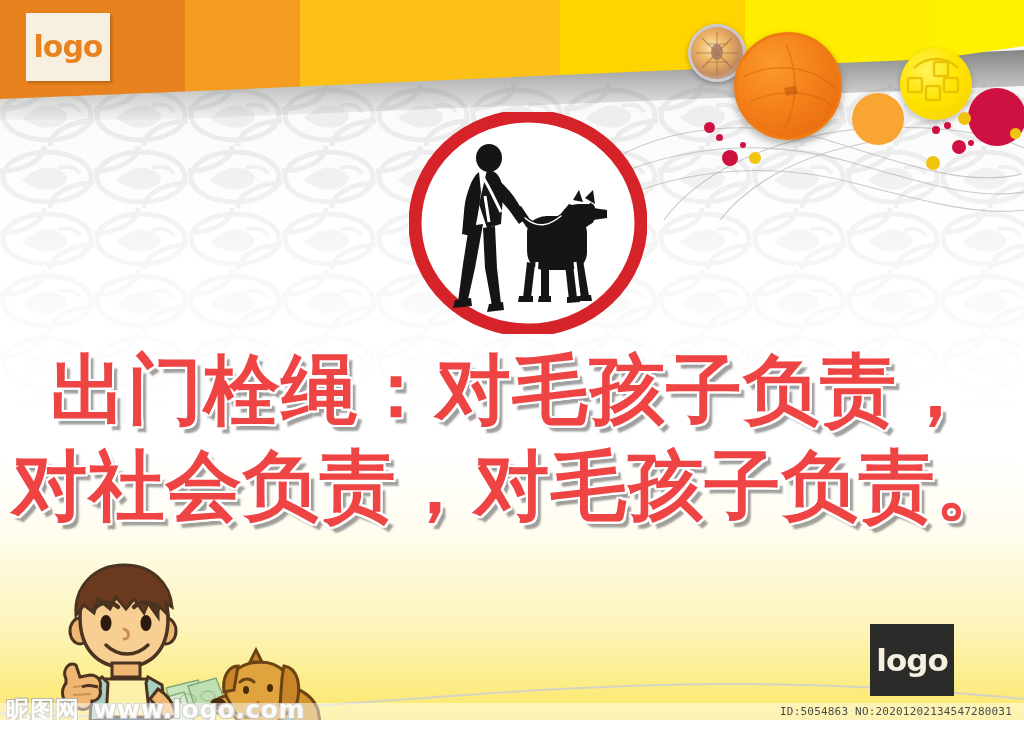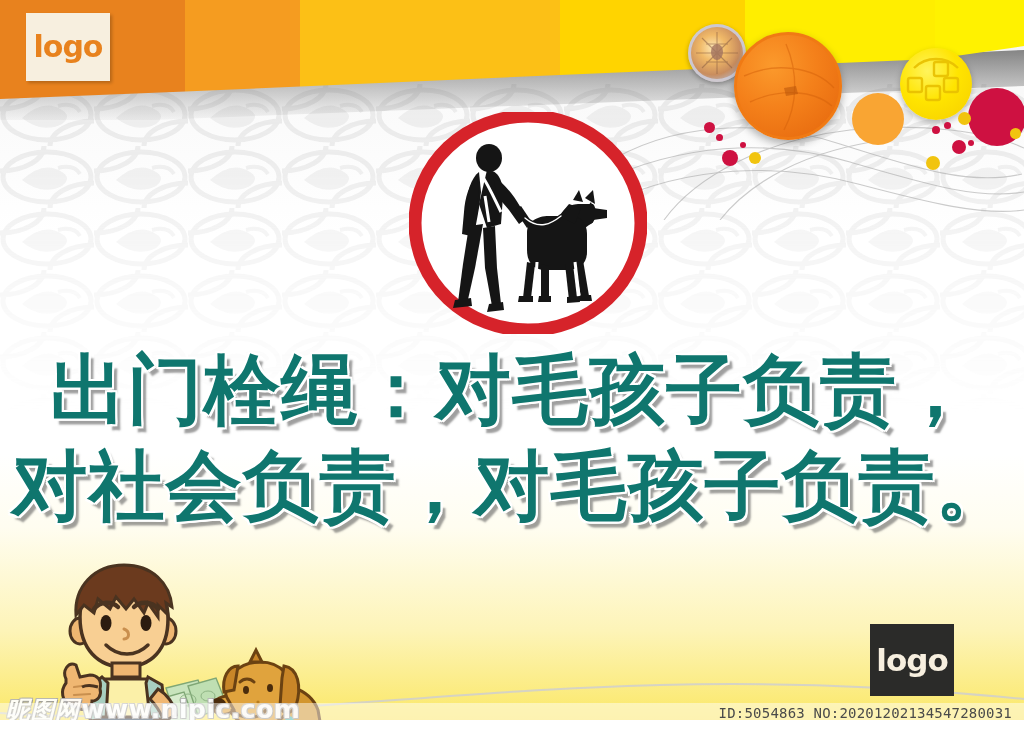--- a/index.html
+++ b/index.html
@@ -86,21 +86,21 @@
   .sign{
     position:absolute;left:409px;top:112px;width:238px;height:222px;
   }
 
   
   .headline{
     position:absolute;left:0;top:342px;width:1024px;
     text-align:center;
     font-family:"DejaVu Sans","Liberation Sans",sans-serif;
     font-weight:bold;
-    color:#0f766e;
+    color:#ef4444;
     font-size:76px;
     line-height:96px;
     letter-spacing:1px;
     white-space:nowrap;
     text-shadow:
        -2px -2px 0 #ffffff,  2px -2px 0 #ffffff,
        -2px  2px 0 #ffffff,  2px  2px 0 #ffffff,
         0   -2px 0 #ffffff,  0    2px 0 #ffffff,
        -2px  0   0 #ffffff,  2px  0   0 #ffffff,
         5px  6px 2px rgba(80,80,80,.55);
@@ -115,38 +115,38 @@
 
   
   .watermark{
     position:absolute;left:6px;top:694px;
     font-size:25px;font-weight:bold;letter-spacing:.5px;
     color:#ffffff;
     font-family:"DejaVu Sans","Liberation Sans",sans-serif;
     text-shadow:1px 1px 0 #9a9a9a,-1px -1px 0 #b5b5b5,1px -1px 0 #aaa,-1px 1px 0 #aaa;
     opacity:.92;white-space:nowrap;
   }
-  .watermark .cn{font-size:24px;margin-right:2px;font-style:italic;}
+  .watermark .cn{font-size:24px;margin-right:14px;}
 
   
   .logo-dark{
     position:absolute;left:870px;top:624px;width:84px;height:72px;
     background:#2b2b29;display:flex;align-items:center;justify-content:center;
   }
   .logo-dark span{
     color:#f7efdf;font-weight:bold;font-size:31px;letter-spacing:-1px;
     font-family:"DejaVu Sans",sans-serif;line-height:1;
   }
   .idbar{
     position:absolute;left:0;top:703px;width:1024px;height:22px;
     background:rgba(255,255,255,.48);
   }
   .idtext{
     position:absolute;right:12px;top:705px;
-    font-size:14px;color:#4a4a4a;letter-spacing:.2px;
+    font-size:11px;color:#4a4a4a;letter-spacing:.2px;
     font-family:"DejaVu Sans Mono","Liberation Mono",monospace;
     white-space:nowrap;
   }
 </style>
 </head>
 <body>
 
 <div id="poster">
 
   <div class="bg-base"></div>
@@ -384,21 +384,21 @@
     <path d="M34 70 C44 80 60 80 68 70" fill="none" stroke="#6b4212" stroke-width="3" stroke-linecap="round"></path>
 
     <circle cx="60" cy="62" r="1.6" fill="#b87c1d"></circle>
     <circle cx="68" cy="66" r="1.6" fill="#b87c1d"></circle>
     <circle cx="64" cy="72" r="1.6" fill="#b87c1d"></circle>
 
     <path d="M52 84 C64 92 82 90 92 80" fill="none" stroke="#4fb8b0" stroke-width="7" stroke-linecap="round"></path>
   </svg>
 
   <div class="watermark">
-    <span class="cn">昵图网</span><span>www.nipic.com</span>
+    <span class="cn">昵图网</span><span>www.logo.com</span>
   </div>
 
   <div class="logo-dark">
     <span>logo</span>
   </div>
 
   <div class="idbar"></div>
   <div class="idtext">ID:5054863 NO:20201202134547280031</div>
 
 </div>

